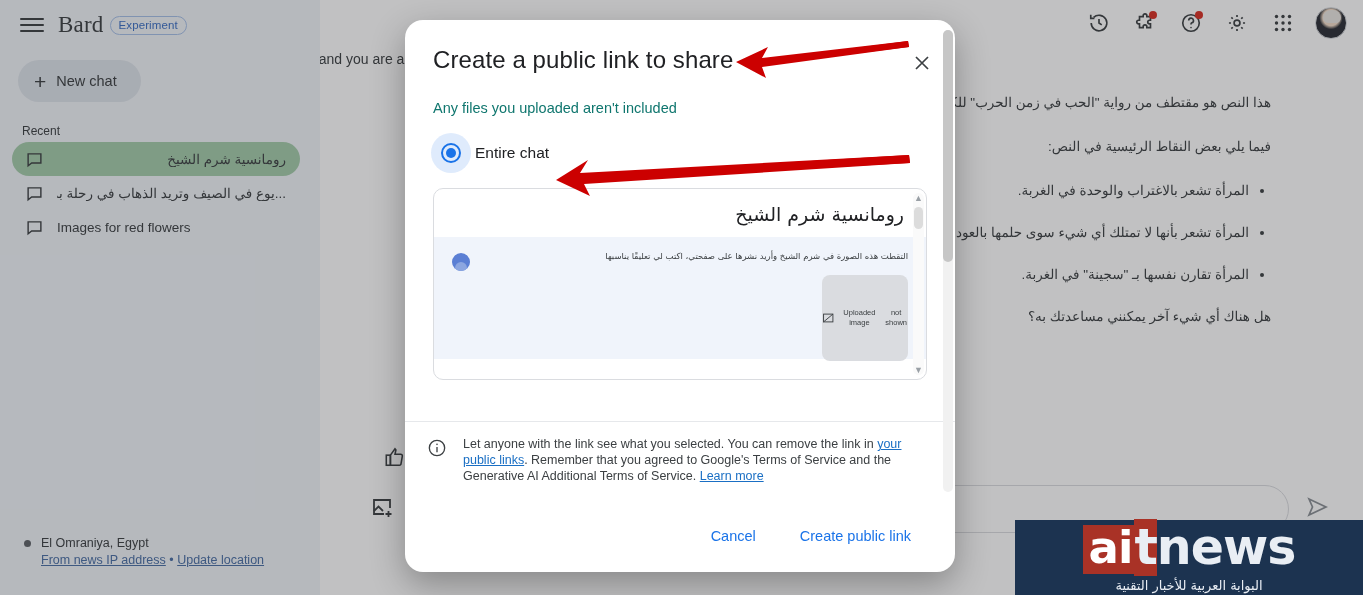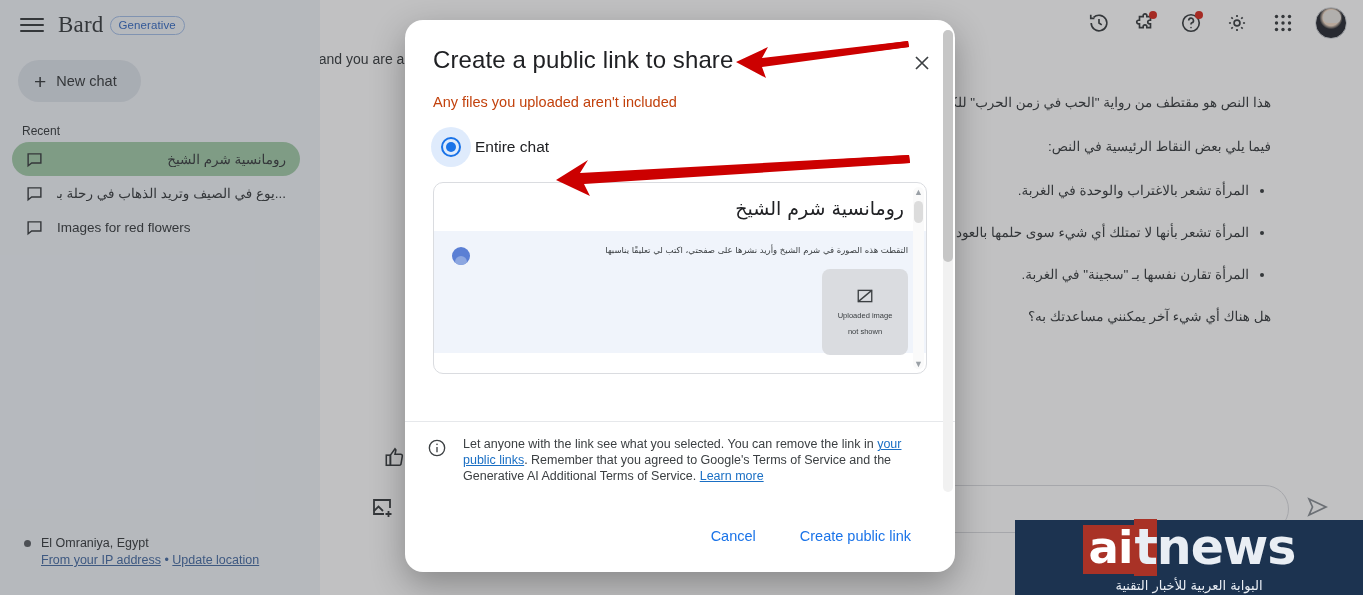--- a/index.html
+++ b/index.html
@@ -103,21 +103,21 @@
     position:absolute; left: 405px; top: 20px; width: 550px; height: 552px;
     background:#fff; border-radius: 18px; box-shadow: 0 12px 34px rgba(0,0,0,.30);
     display:flex; flex-direction:column; overflow:hidden;
   }
   .dlg-scroll { position:absolute; right:2px; top:10px; bottom:80px; width:10px; }
   .dlg-scroll .track { position:absolute; inset:0; background:#f1f1f1; border-radius:5px;}
   .dlg-scroll .thumb { position:absolute; top:0; left:0; width:10px; height:232px; background:#c6c6c6; border-radius:5px;}
 
   .dlg-body { padding: 26px 28px 0 28px; position:relative; flex:1; overflow:hidden; }
   .dlg-title { font-size: 24px; color:#202124; font-weight: 400; letter-spacing:.1px; }
-  .dlg-sub { margin-top: 20px; font-size: 14.5px; color:#c2410c; }
+  .dlg-sub { margin-top: 26px; font-size: 14.5px; color:#0f766e; }
   .close-x {
     position:absolute; right: 20px; top: 30px; width: 26px; height:26px;
     display:flex; align-items:center; justify-content:center; cursor:pointer; color:#3c4043;
   }
 
   .radios { margin-top: 16px; }
   .radio-row { display:flex; align-items:center; gap: 14px; height: 42px; cursor:pointer; padding-left: 8px;}
   .rdo { width: 20px; height: 20px; border-radius:50%; border:2px solid #5f6368; flex:none; position:relative; }
   .radio-row.sel .rdo { border-color:#1a73e8; }
   .radio-row.sel .rdo::after{ content:""; position:absolute; left:3px; top:3px; width:10px; height:10px; border-radius:50%; background:#1a73e8;}
@@ -132,21 +132,21 @@
   }
   .pv-title { padding: 14px 22px 12px; font-size: 19px; direction:rtl; text-align:right;
               font-family:"DejaVu Sans", sans-serif; color:#202124; }
   .pv-turn { background:#f0f4fb; padding: 12px 18px 16px; display:flex; gap: 14px; height: 122px; }
   .pv-avatar { width:18px; height:18px; border-radius:50%; background:#5b7fd4; flex:none; margin-top:4px; position:relative; overflow:hidden;}
   .pv-avatar::after{content:"";position:absolute;left:3px;top:9px;width:12px;height:9px;border-radius:6px 6px 0 0;background:#8ca6e0;}
   .pv-right { flex:1; direction:rtl; text-align:right; }
   .pv-text { font-size: 8.5px; color:#3c4043; font-family:"DejaVu Sans", sans-serif; line-height:14px; }
   .pv-img {
     width: 86px; height: 86px; background:#dadce0; border-radius: 8px;
-    margin-top: 12px; display:flex; flex-direction:column; align-items:center; justify-content:center;
+    margin-top: 12px; display:flex; flex-direction:row; align-items:center; justify-content:center;
     gap:6px; direction:ltr;
   }
   .pv-img .cap { font-size: 7.5px; color:#3c4043; text-align:center; line-height:10px; }
   .pv-scroll { position:absolute; right:2px; top:4px; bottom:4px; width:11px; }
   .pv-scroll .track{position:absolute;inset:0;background:#fafafa;border-radius:6px;}
   .pv-scroll .thumb{position:absolute;top:14px;left:1px;width:9px;height:22px;background:#dcdcdc;border-radius:5px;}
   .pv-scroll .arr{position:absolute;left:1px;width:9px;text-align:center;font-size:9px;color:#9aa0a6;}
   .pv-scroll .arr.up{top:0;} .pv-scroll .arr.dn{bottom:0;}
 
   
@@ -189,21 +189,21 @@
 
     <div id="sidebar">
       <div class="sb-top">
         <div class="hamburger">
             <i></i>
             <i></i>
             <i></i>
           </div>
         <div style="display:flex;align-items:baseline;">
           <span class="brand">Bard</span>
-          <span class="exp-badge">Generative</span>
+          <span class="exp-badge">Experiment</span>
         </div>
       </div>
 
       <div class="newchat">
         <span class="plus">+</span>
         <span>New chat</span>
       </div>
 
       <div class="recent-label">Recent</div>
 
@@ -225,21 +225,21 @@
           </svg>
         <span class="label">Images for red flowers</span>
       </div>
 
       <div class="loc-block">
         <div class="loc-row">
           <span class="loc-dot"></span>
           <span>El Omraniya, Egypt</span>
         </div>
         <div class="loc-links">
-          <a>From your IP address</a>
+          <a>From news IP address</a>
           <span class="loc-sep">•</span>
           <a>Update location</a>
         </div>
       </div>
     </div>
 
     <div id="main">
       <div class="topbar">
         <div class="ic-btn">
           <svg width="22" height="22" viewBox="0 0 24 24" fill="none" stroke="#3c4043" stroke-width="1.8">

